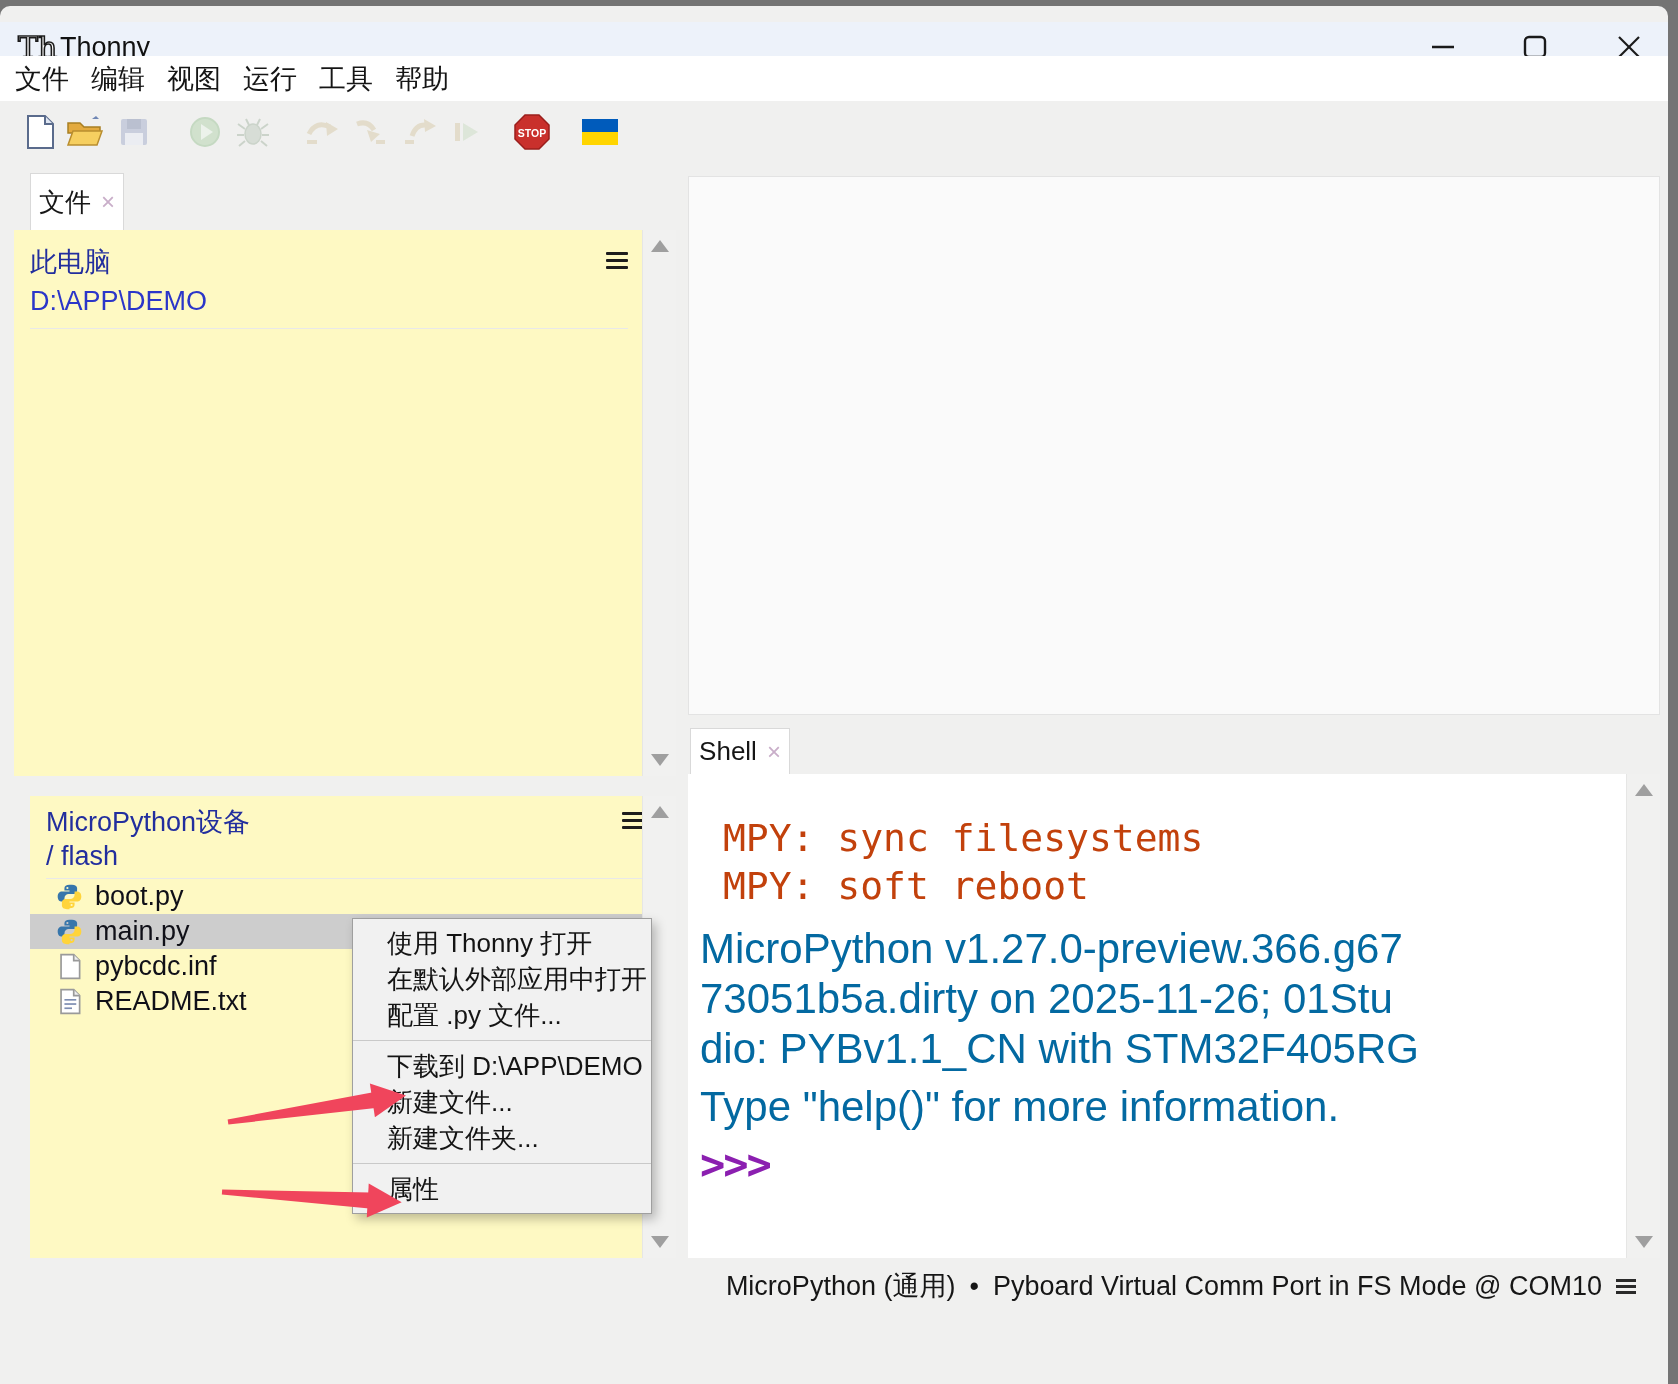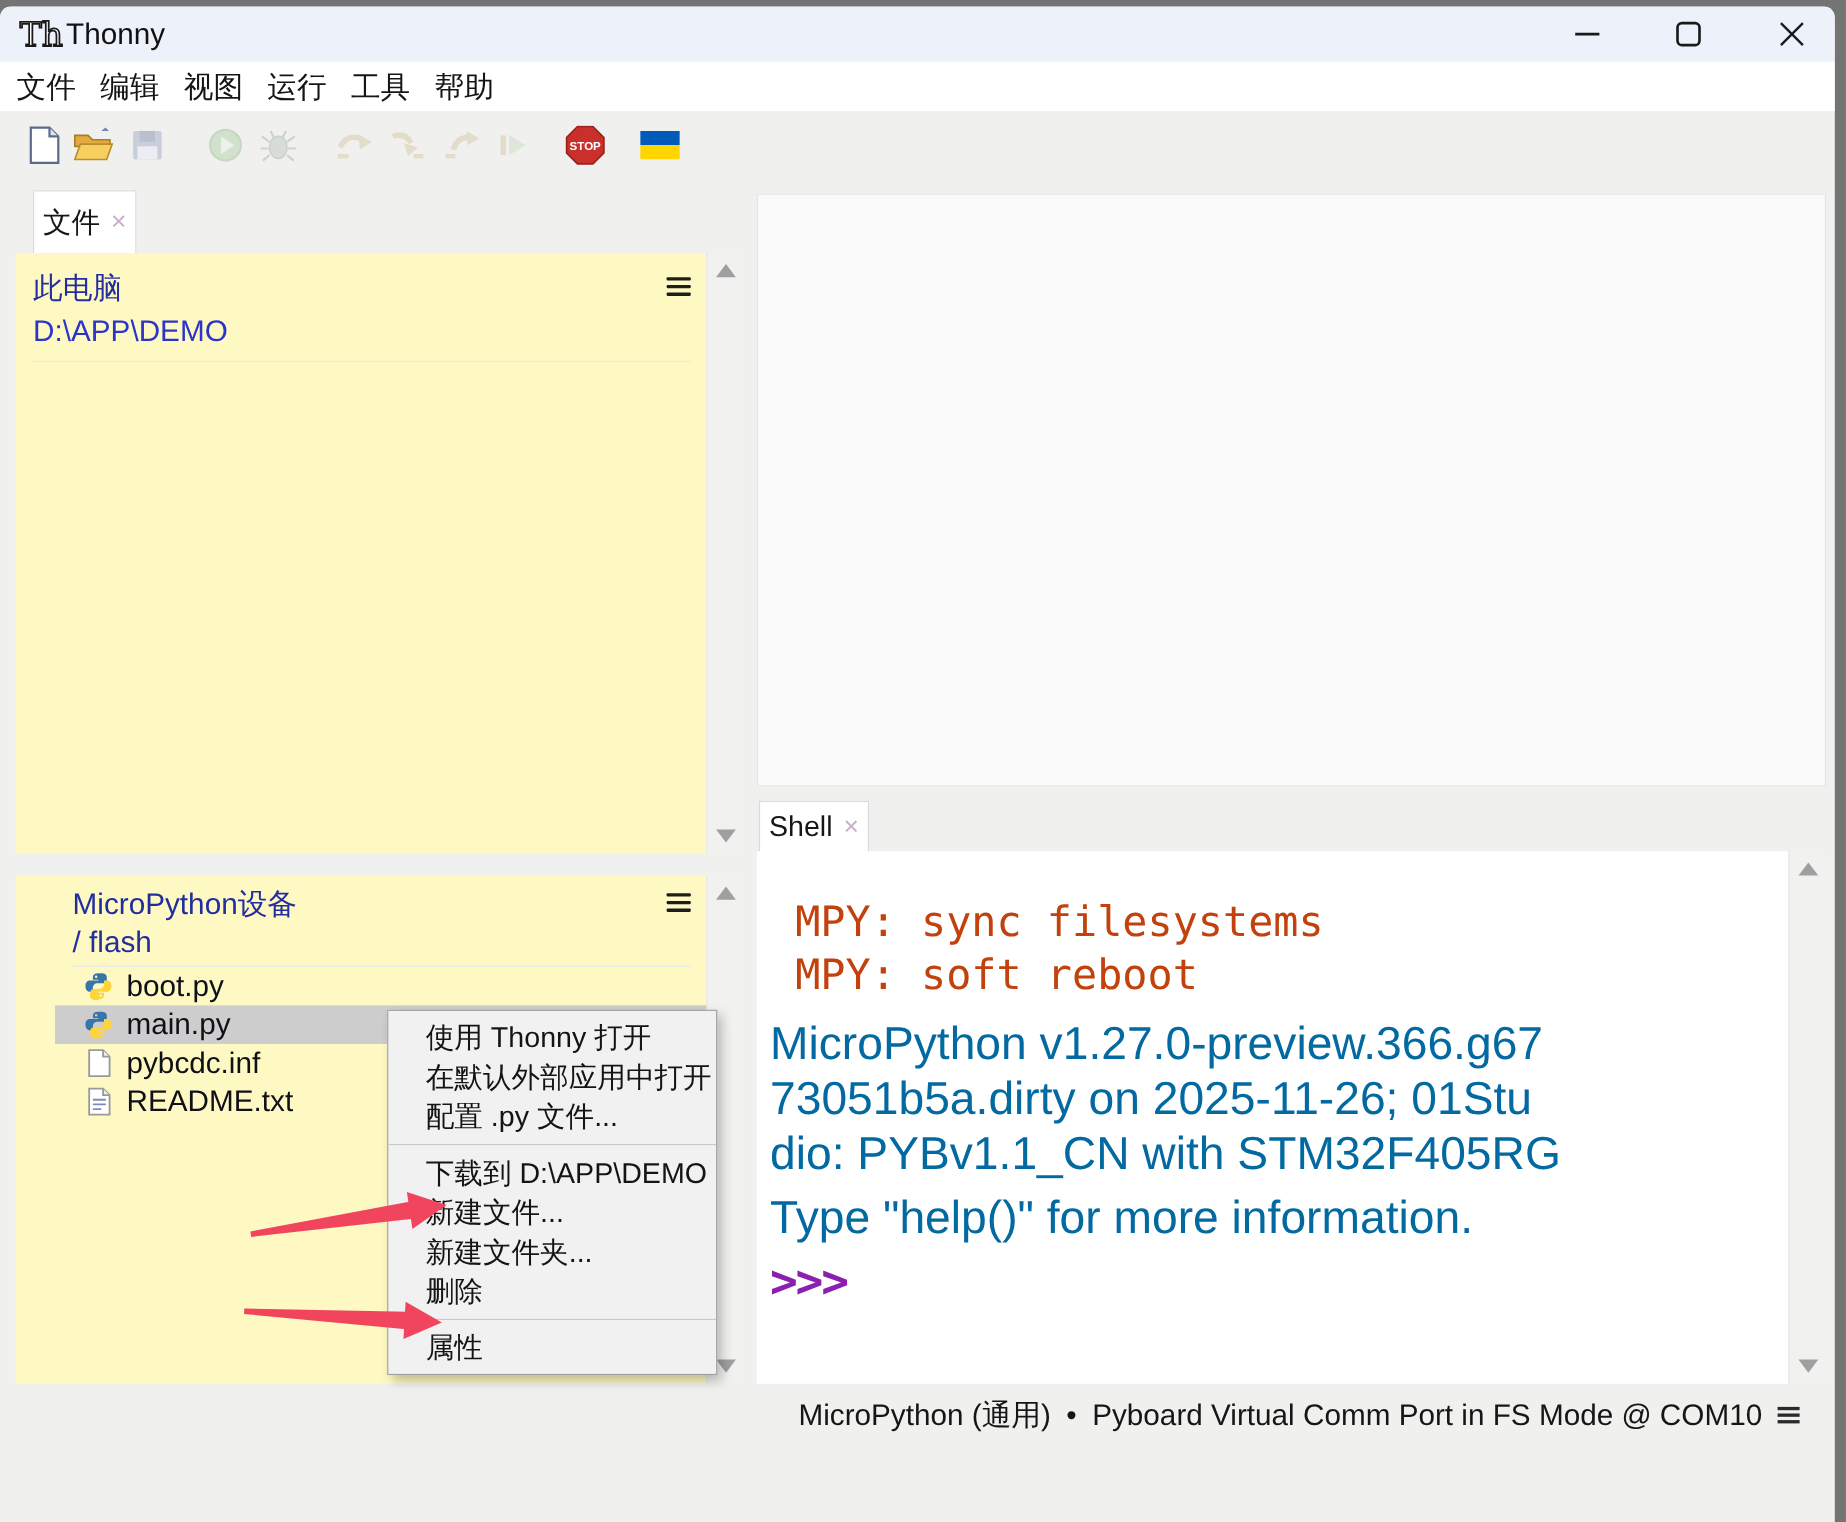--- a/index.html
+++ b/index.html
@@ -1,21 +1,21 @@
 <!DOCTYPE html>
 <html><head>
 <meta charset="utf-8">
 <style>
   html,body{margin:0;padding:0;width:1678px;height:1384px;background:#747474;overflow:hidden;}
   *{box-sizing:border-box;}
   .window{position:absolute;left:0;top:6px;width:1668px;height:1378px;background:#f0f0ef;
           border-radius:10px 10px 0 0;overflow:hidden;font-family:"Liberation Sans",sans-serif;color:#161616;}
 
   
-  .titlebar{position:absolute;left:0;top:0;width:100%;height:50px;background:#edf2fa;}
+  .titlebar{position:absolute;left:0;top:16px;width:100%;height:50px;background:#edf2fa;}
   .logo{position:absolute;left:16px;top:8px;width:44px;height:36px;}
   .title{position:absolute;left:60px;top:0;height:38px;line-height:50px;font-size:27px;color:#111;}
   .wbtn{position:absolute;top:0;width:58px;height:50px;display:flex;align-items:center;justify-content:center;}
   .wbtn.min{left:1414px}.wbtn.max{left:1506px}.wbtn.cls{left:1600px}
 
   
   .menubar{position:absolute;left:0;top:50px;width:100%;height:45px;background:#ffffff;
            display:flex;align-items:center;padding-left:4px;}
   .menu-item{font-size:27px;padding:0 11px;color:#151515;}
 
@@ -25,21 +25,21 @@
   .dis{opacity:.55;}
 
   
   .tab{background:#fff;border:1px solid #d9d9d9;border-bottom:none;display:flex;align-items:center;
        justify-content:center;gap:10px;font-size:26px;}
   .tabx{font-size:24px;color:#c9aec9;line-height:20px;}
   .left-tab{position:absolute;left:30px;top:167px;width:94px;height:57px;}
 
   .panel{position:absolute;background:#fef9c3;}
   .files1{left:14px;top:224px;width:628px;height:546px;}
-  .files2{left:14px;top:790px;width:628px;height:462px;padding-left:36px;}
+  .files2{left:30px;top:790px;width:628px;height:462px;}
   .phdr{position:relative;padding:12px 14px 0 16px;}
   .navy{font-size:27px;line-height:40px;color:#222e9e;}
   .linkblue{font-size:27px;line-height:38px;color:#2b36c9;}
   .burger{position:absolute;right:14px;top:18px;width:22px;cursor:pointer;}
   .burger i{display:block;height:3px;background:#1d1d1d;margin:4px 0;border-radius:1px;}
   .hsep{height:1px;background:#e9e9e9;margin-top:8px;}
 
   .frow{height:35px;display:flex;align-items:center;gap:12px;padding-left:26px;font-size:27px;color:#101018;}
   .frow.selected{background:#cdcdcd;}
   .ficon{width:27px;height:27px;flex:0 0 27px;}
@@ -288,21 +288,20 @@
   </div>
 
   <div class="cmenu">
     <div class="cm-item">使用 Thonny 打开</div>
     <div class="cm-item">在默认外部应用中打开</div>
     <div class="cm-item">配置 .py 文件...</div>
     <div class="cm-sep"></div>
     <div class="cm-item">下载到 D:\APP\DEMO</div>
     <div class="cm-item">新建文件...</div>
     <div class="cm-item">新建文件夹...</div>
-    <div class="cm-item">删除</div>
     <div class="cm-sep"></div>
     <div class="cm-item">属性</div>
   </div>
 
   <svg class="arrows">
     <g transform="translate(228,1116) rotate(-8.5)">
       <polygon points="0,-2.5 148,-8 148,8 0,2.5" fill="#f0455c"></polygon>
       <polygon points="146,-17 180,0 146,17" fill="#f0455c"></polygon>
     </g>
     <g transform="translate(222,1186) rotate(3.3)">

